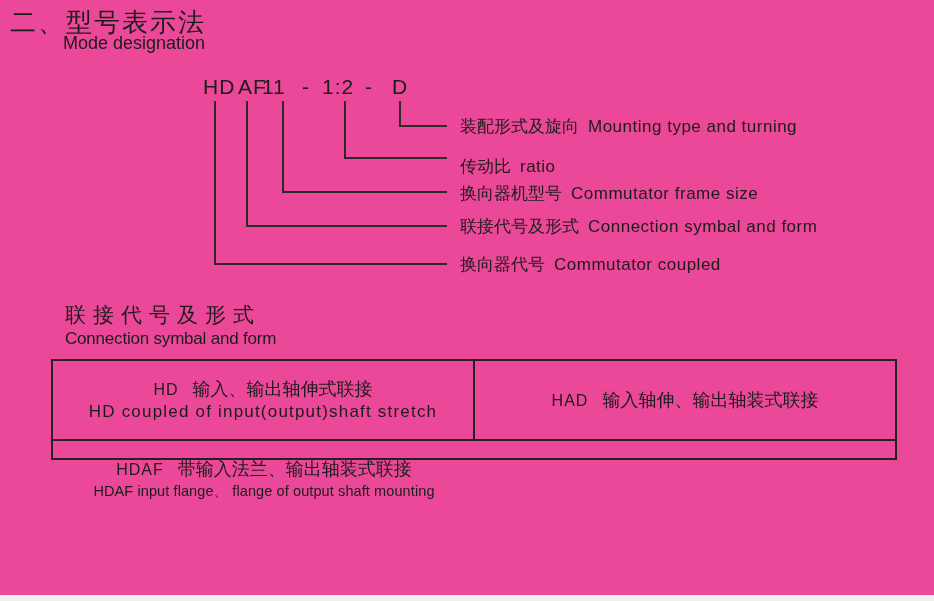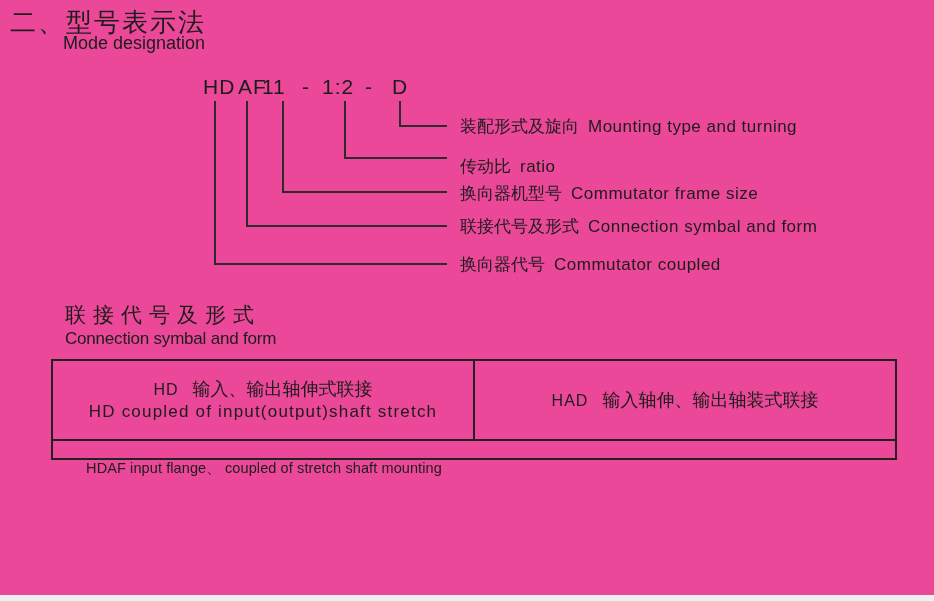--- a/index.html
+++ b/index.html
@@ -101,18 +101,19 @@
 
   <div class="conn-table">
     <div class="cell c0 r0">
       <div class="cn-line"><span class="code">HD</span><span>输入、输出轴伸式联接</span></div>
       <div class="en-line">HD  coupled of input(output)shaft stretch</div>
     </div>
     <div class="cell c1 r0 narrow">
       <div class="cn-line"><span class="code">HAD</span><span>输入轴伸、输出轴装式联接</span></div>
     </div>
     <div class="cell c1 r1 narrow">
-      <div class="en-line">HDAF  input flange、 coupled of stretch shaft mounting</div>
+      <div class="cn-line"><span class="code">HDAF</span><span>带输入法兰、输出轴装式联接</span></div>
+      <div class="en-line">HDAF  input flange、 flange of output shaft mounting</div>
     </div>
   </div>
 
   <div class="bottom-edge"></div>
 </div>
 
 </body></html>

